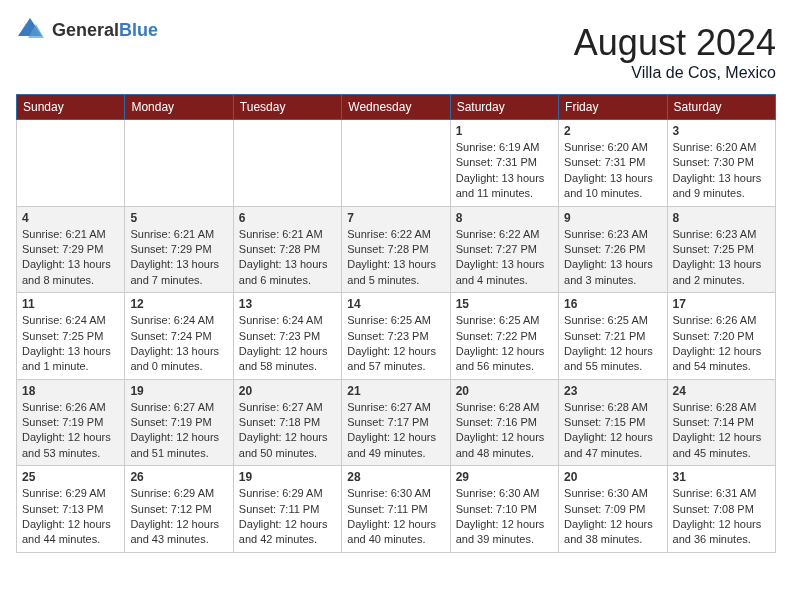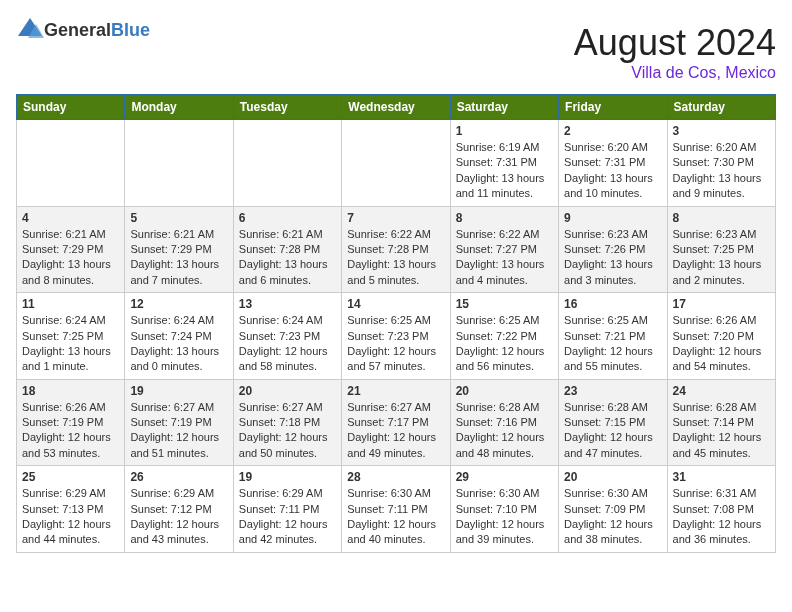--- a/index.html
+++ b/index.html
@@ -12,21 +12,21 @@
     }
     .header {
       display: flex;
       justify-content: space-between;
       align-items: flex-start;
       margin-bottom: 12px;
     }
     .logo {
       display: flex;
       align-items: center;
-      gap: 0;
+      gap: 8px;
     }
     .logo-text-general {
       font-size: 18px;
       font-weight: bold;
       color: #333;
     }
     .logo-text-blue {
       font-size: 18px;
       font-weight: bold;
       color: #3a7abf;
@@ -39,33 +39,33 @@
       text-align: right;
     }
     .calendar-title {
       font-size: 36px;
       font-weight: normal;
       color: #222;
       margin-top: 6px;
     }
     .calendar-subtitle {
       font-size: 16px;
-      color: #6d28d9;
+      color: #0f172a;
     }
     .calendar {
       width: 100%;
       border-collapse: collapse;
     }
     .calendar thead tr th {
-      background-color: #4d7c0f;
+      background-color: #7f1d1d;
       color: #fff;
       text-align: left;
       padding: 5px 6px;
       font-size: 12px;
-      font-weight: bold;
+      font-weight: normal;
       border: 1px solid #2d6aa8;
     }
     .calendar tbody tr td {
       vertical-align: top;
       border: 1px solid #ccc;
       padding: 4px 5px;
       min-height: 80px;
       width: 108px;
       font-size: 10px;
       color: #333;

